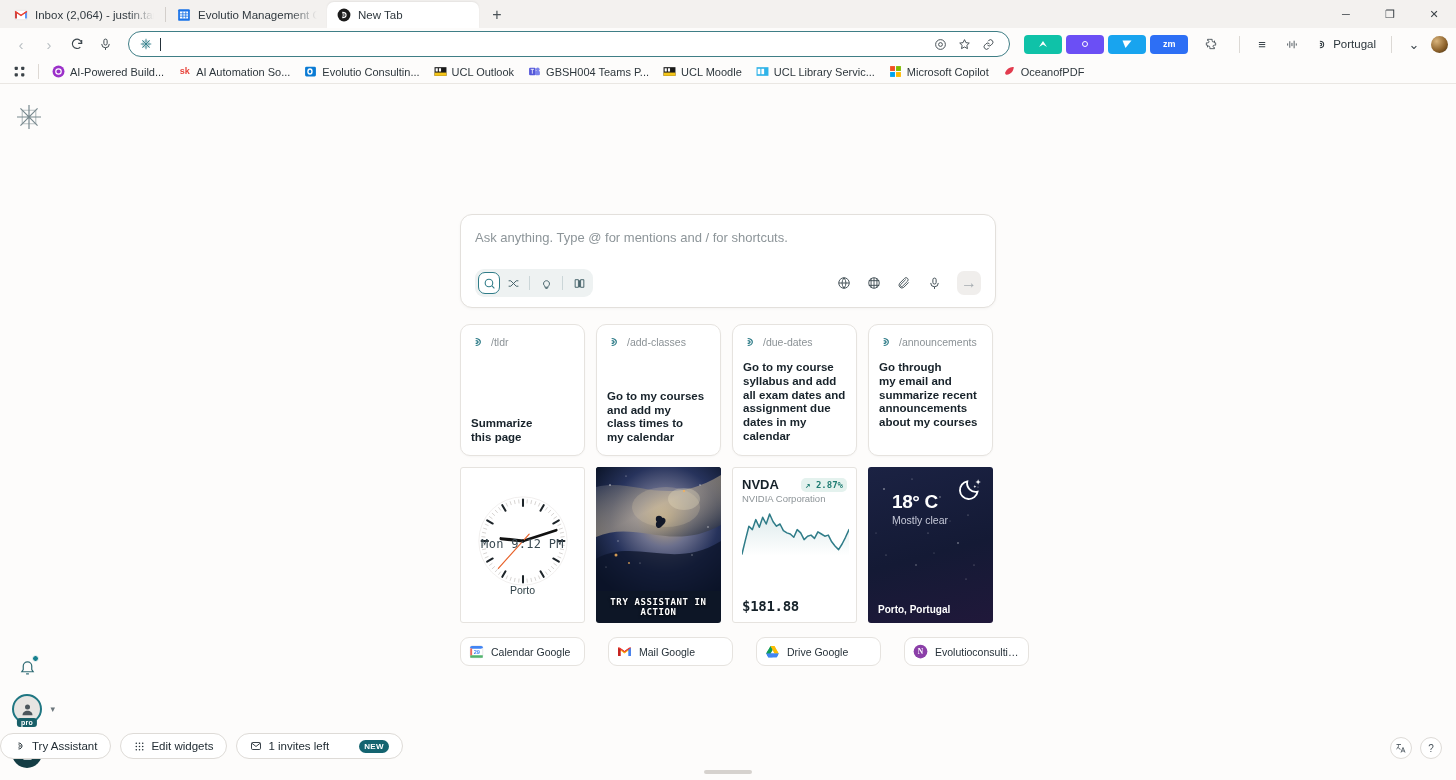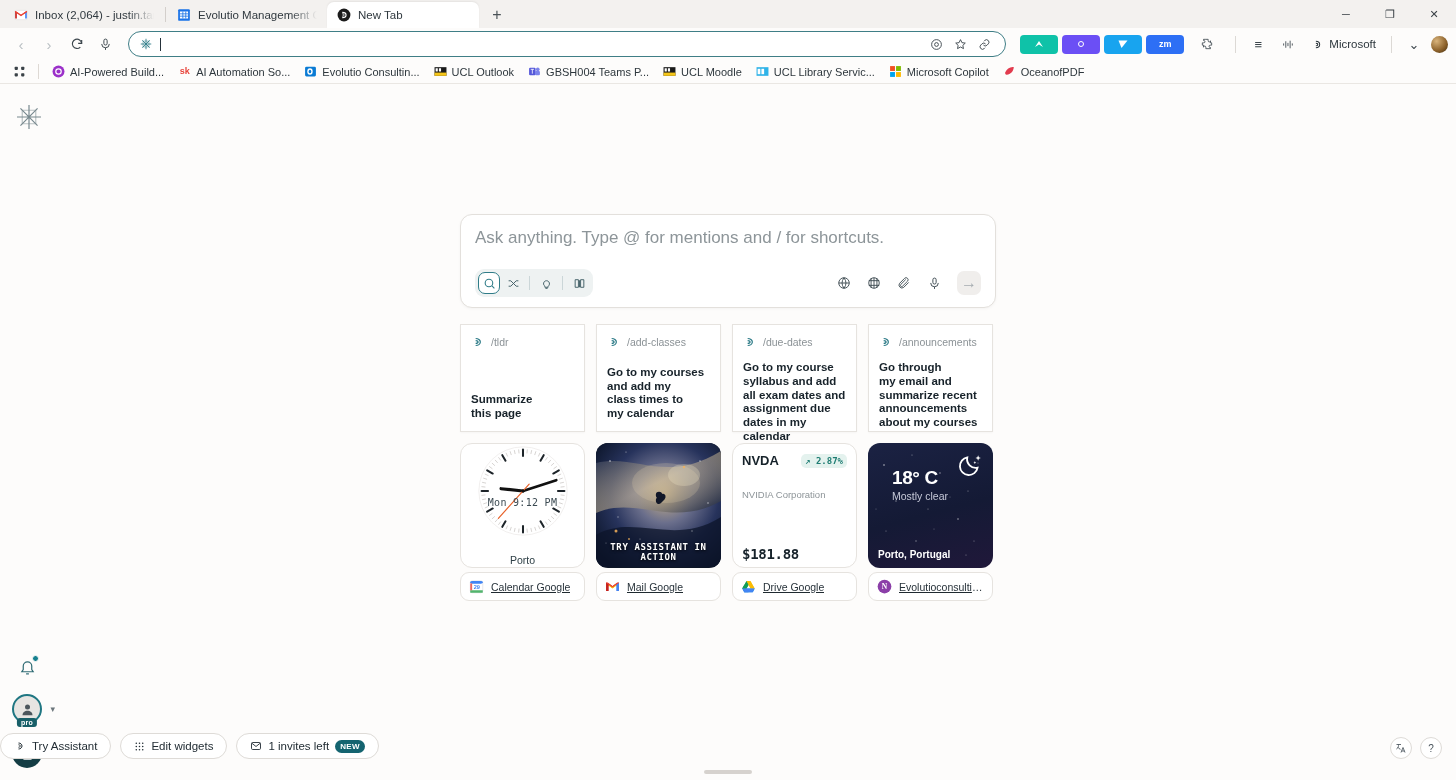--- a/index.html
+++ b/index.html
@@ -78,42 +78,42 @@
     background:#185f68;color:#fff;font-size:7px;font-weight:bold;padding:1px 4px;border-radius:3px;letter-spacing:.3px;}
   .prof-chev{ position:absolute;right:-13px;top:10px;color:#6c767c;font-size:9px;}
   .rail-doc{ width:30px;height:30px;border-radius:50%;background:#143d44;display:flex;align-items:center;justify-content:center;color:#fff;}
 
   
   .center{ position:absolute; left:50%; transform:translateX(-50%); top:126px; width:536px; }
 
   
   .promptbox{ background:#fff;border:1px solid #e3e0dc;border-radius:12px;padding:14px 14px 10px;
     box-shadow:0 1px 3px rgba(0,0,0,.04); }
-  .prompt-placeholder{ font-size:17px;color:#8d9599;line-height:18px; height:36px;}
+  .prompt-placeholder{ font-size:13px;color:#8d9599;line-height:18px; height:36px;}
   .prompt-tools{ display:flex;align-items:center;margin-top:4px;}
   .tool-group{ display:flex;align-items:center;gap:2px;background:#eef2f2;border-radius:9px;padding:3px;}
   .tool-btn{ width:22px;height:22px;border-radius:7px;display:flex;align-items:center;justify-content:center;color:#3c5a62;}
   .tool-btn.active{ background:#fff;border:1.3px solid #2f7c88;}
   .tool-div{ width:1px;height:14px;background:#cbd6d8;margin:0 3px;}
   .tool-right{ margin-left:auto;display:flex;align-items:center;gap:12px;}
   .tool-r{ width:18px;height:18px;display:flex;align-items:center;justify-content:center;color:#3f4c53;}
   .send-btn{ width:24px;height:24px;border-radius:7px;background:#f0eeec;display:flex;align-items:center;justify-content:center;color:#a5acb0;margin-left:2px;}
 
   
   .cards{ display:grid; grid-template-columns:repeat(4,125px); gap:11px; margin-top:16px;}
-  .card{ background:#fff;border:1px solid #e6e3df;border-radius:0;height:108px;padding:10px;
+  .card{ background:#fff;border:1px solid #e6e3df;border-radius:10px;height:132px;padding:10px;
     display:flex;flex-direction:column;box-shadow:0 1px 2px rgba(0,0,0,.03);}
   .card-head{ display:flex;align-items:center;gap:6px;}
   .card-slug{ font-size:10.5px;color:#8b9296;}
   .card-body{ margin-top:auto;font-size:11.5px;line-height:13.8px;font-weight:bold;color:#17222a;}
   .card-body.tall{ margin-top:12px; }
 
   
   .widgets{ display:grid; grid-template-columns:repeat(4,125px); gap:11px; margin-top:11px;}
-  .widget{ height:125px;border-radius:12px;overflow:hidden;position:relative;gap:20px;}
+  .widget{ height:156px;border-radius:3px;overflow:hidden;position:relative;}
   .w-clock{ background:#fff;border:1px solid #e6e3df;display:flex;flex-direction:column;align-items:center;justify-content:center;}
   .clock-face{ position:relative;width:92px;height:92px;}
   .clock-city{ font-size:10.5px;color:#2f4047;margin-top:-3px;}
   .w-img{ background:#0d1626;}
   .w-img .banner{ position:absolute;left:0;right:0;bottom:6px;text-align:center;color:#fff;
     font-family:"DejaVu Sans Mono",monospace;font-size:9px;font-weight:bold;letter-spacing:.6px;
     text-shadow:0 1px 3px rgba(0,0,0,.9);}
   .w-stock{ background:#fff;border:1px solid #e6e3df;padding:9px 9px 8px;display:flex;flex-direction:column;}
   .stock-top{ display:flex;align-items:center;}
   .stock-sym{ font-size:13px;font-weight:bold;color:#16222a;}
@@ -121,32 +121,32 @@
     font-family:"DejaVu Sans Mono",monospace;}
   .stock-name{ font-size:9.5px;color:#8d9498;margin-top:1px;}
   .stock-price{ font-size:14px;font-weight:bold;color:#16222a;margin-top:auto;font-family:"DejaVu Sans Mono",monospace;letter-spacing:-.3px;}
   .w-weather{ background:linear-gradient(165deg,#1b2243 0%,#141a35 55%,#20183a 100%);padding:24px;}
   .wx-temp{ font-size:19px;font-weight:bold;color:#fff;letter-spacing:-.4px;}
   .wx-cond{ font-size:10.5px;color:#c6c9d8;margin-top:1px;}
   .wx-loc{ position:absolute;left:10px;bottom:8px;font-size:10px;font-weight:bold;color:#fff;}
   .wx-moon{ position:absolute;right:10px;top:9px;}
 
   
-  .links{ display:grid; grid-template-columns:repeat(4,125px); gap:11px; margin-top:4px;text-decoration:underline;}
+  .links{ display:grid; grid-template-columns:repeat(4,125px); gap:23px; margin-top:14px;}
   .link{ height:29px;background:#fff;border:1px solid #e6e3df;border-radius:9px;
     display:flex;align-items:center;gap:7px;padding:0 8px;font-size:10.5px;color:#27323a;
     white-space:nowrap;overflow:hidden;}
   .link .lico{ width:15px;height:15px;flex:0 0 15px;}
   .link .ltxt{ overflow:hidden;text-overflow:ellipsis;}
 
   
   .bottombar{ position:absolute;bottom:21px;left:0;right:0;display:flex;justify-content:flex-start;gap:9px;}
   .pill{ height:26px;border:1px solid #dedbd7;background:#fff;border-radius:14px;display:flex;align-items:center;gap:6px;
     padding:0 13px;font-size:11.5px;color:#222d34;}
-  .new-badge{ background:#146470;color:#fff;font-size:8px;font-weight:bold;border-radius:8px;padding:2px 5px;letter-spacing:.4px;}
+  .new-badge{ background:#146470;color:#fff;font-size:8px;font-weight:bold;border-radius:8px;padding:2px 5px;letter-spacing:.4px;margin-left:24px;}
   .corner{ position:absolute;bottom:21px;right:14px;display:flex;gap:8px;}
   .corner .cbtn{ width:22px;height:22px;border-radius:50%;border:1px solid #dedbd7;background:#fff;
     display:flex;align-items:center;justify-content:center;color:#47525a;font-size:10px;}
   .handle{ position:absolute;bottom:6px;left:50%;transform:translateX(-50%);width:48px;height:4px;border-radius:2px;background:#d6d2ce;}
   svg{ display:block; }
 </style>
 </head>
 <body>
 
 <div class="app">
@@ -259,21 +259,21 @@
       <div class="navicon">
         <svg width="15" height="13" viewBox="0 0 24 24" fill="none" stroke="currentColor" stroke-width="1.6">
           <path d="M3 10v4M7 6v12M11 9v6M15 5v14M19 10v4"></path>
         </svg>
       </div>
       <div class="assistant-btn">
         <svg width="13" height="13" viewBox="0 0 24 24" fill="none" stroke="#2c363c" stroke-width="1.9">
           <path d="M9 6c4 0 7 2.7 7 6s-3 6-7 6"></path>
             <path d="M9 9.5c2 0 3.5 1.1 3.5 2.5s-1.5 2.5-3.5 2.5"></path>
         </svg>
-        <span>Microsoft</span>
+        <span>Portugal</span>
       </div>
       <div class="vsep"></div>
       <div class="navicon" style="font-size:13px">⌄</div>
       <div class="avatar-circle"></div>
     </div>
   </div>
 
   <div class="bookmarks">
     <div class="bm bm-grid">
       <svg width="13" height="13" viewBox="0 0 24 24" fill="currentColor">
@@ -569,22 +569,22 @@
                 <line x1="30.999999999999982" y1="17.09103465619134" x2="27.49999999999998" y2="11.028856829700274" stroke="#1d2429" stroke-width="2.2" stroke-linecap="round"></line>
                 <line x1="33.12042931235429" y1="12.087863507832061" x2="31.696851061588994" y2="8.89045440608296" stroke="#c8c5c1" stroke-width="0.8" stroke-linecap="round"></line>
                 <line x1="37.17579473343967" y1="10.531154573751131" x2="36.09423525312735" y2="7.202456766718093" stroke="#c8c5c1" stroke-width="0.8" stroke-linecap="round"></line>
                 <line x1="41.371664831062965" y1="9.406874569547071" x2="40.64397391320081" y2="5.983357966978751" stroke="#c8c5c1" stroke-width="0.8" stroke-linecap="round"></line>
                 <line x1="45.66206877439238" y1="8.727341342216661" x2="45.296219152955594" y2="5.2465147084277035" stroke="#c8c5c1" stroke-width="0.8" stroke-linecap="round"></line>
                 <line x1="50" y1="50" x2="26.13147451116144" y2="47.49131688157633" stroke="#111" stroke-width="3.4" stroke-linecap="round"></line>
                 <line x1="50" y1="50" x2="86.14014761921584" y2="38.257354213751995" stroke="#111" stroke-width="3" stroke-linecap="round"></line>
                 <line x1="56.691306063588584" y1="42.56855174522606" x2="23.23477574564567" y2="79.72579301909576" stroke="#e8622a" stroke-width="1.3" stroke-linecap="round"></line>
                 <circle cx="50" cy="50" r="1.6" fill="#111"></circle>
               </svg>
-            <div id="clock-inline" style="position:absolute;left:0;right:0;top:52px;text-align:center;
-                 font-size:10px;color:#3b4a52;letter-spacing:.3px;font-family:'DejaVu Sans Mono',monospace;">Mon    9:12 PM</div>
+            <div id="clock-inline" style="position:absolute;left:0;right:0;top:42px;text-align:center;
+                 font-size:12px;color:#3b4a52;letter-spacing:.3px;font-family:'DejaVu Sans Mono',monospace;">Mon    9:12 PM</div>
           </div>
           <div class="clock-city">Porto</div>
         </div>
 
         <div class="widget w-img">
           <svg width="125" height="124" viewBox="0 0 125 124" preserveAspectRatio="none">
             <defs>
               <radialGradient id="g1" cx="55%" cy="42%" r="70%">
                 <stop offset="0%" stop-color="#cbb389"></stop>
                   <stop offset="32%" stop-color="#6b6f8c"></stop>

